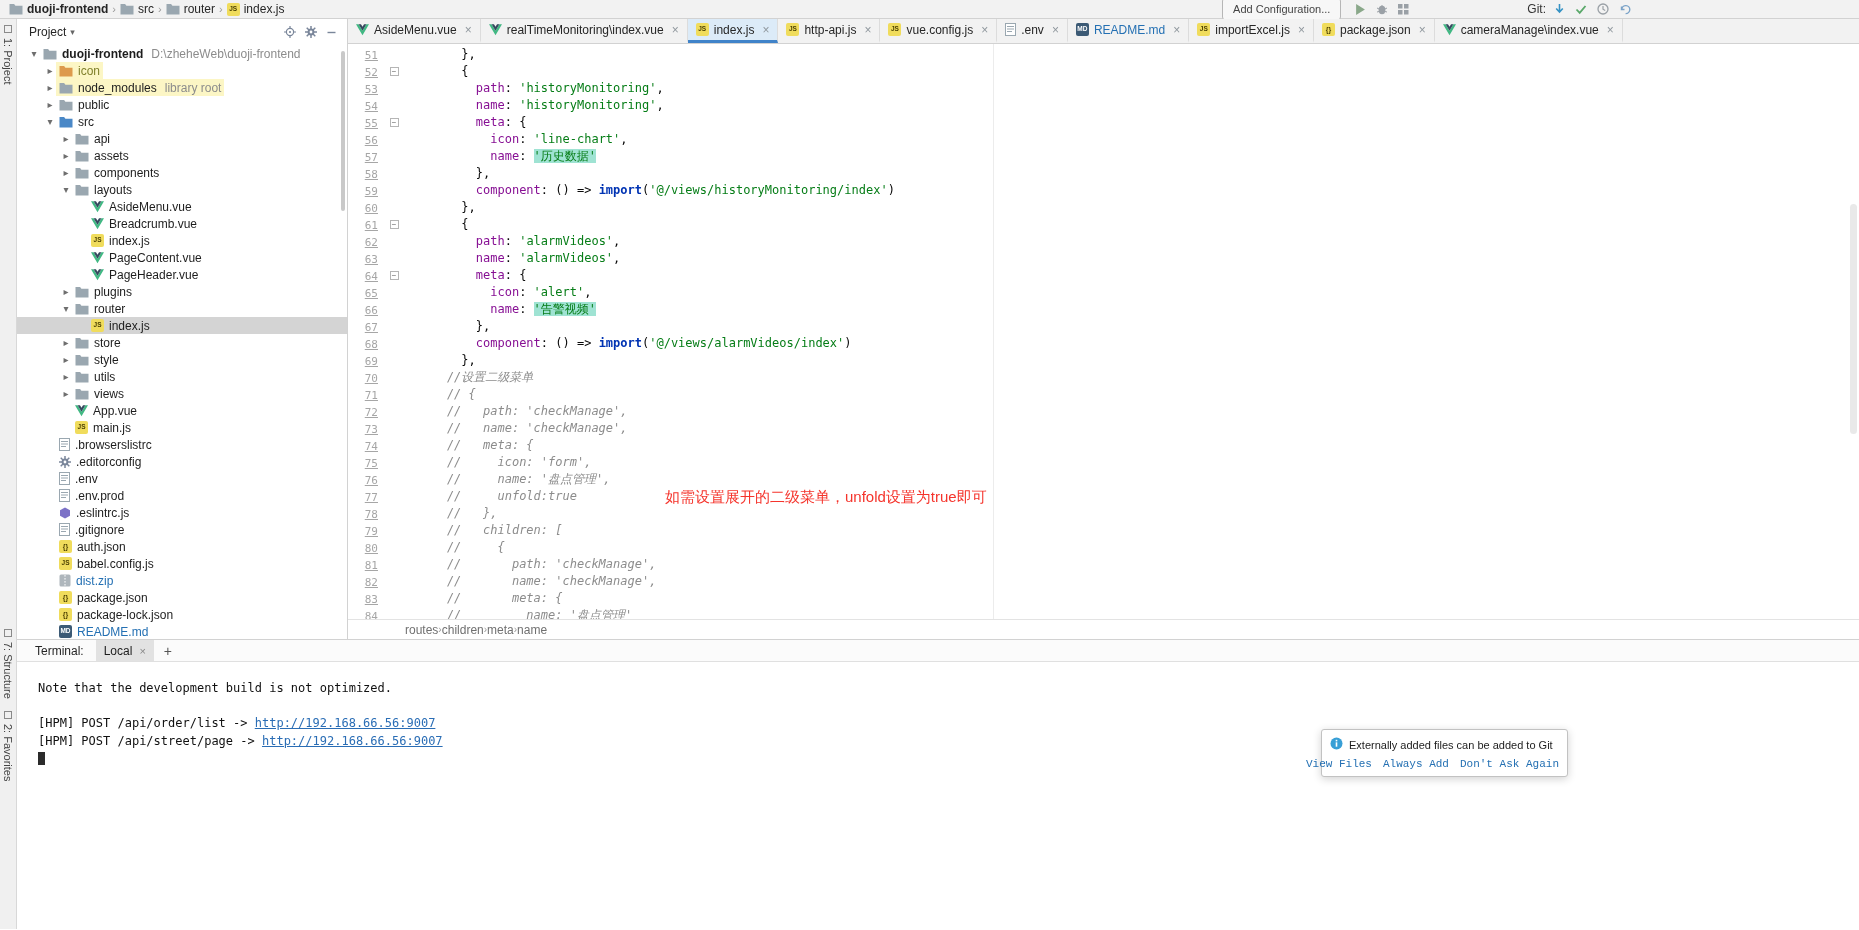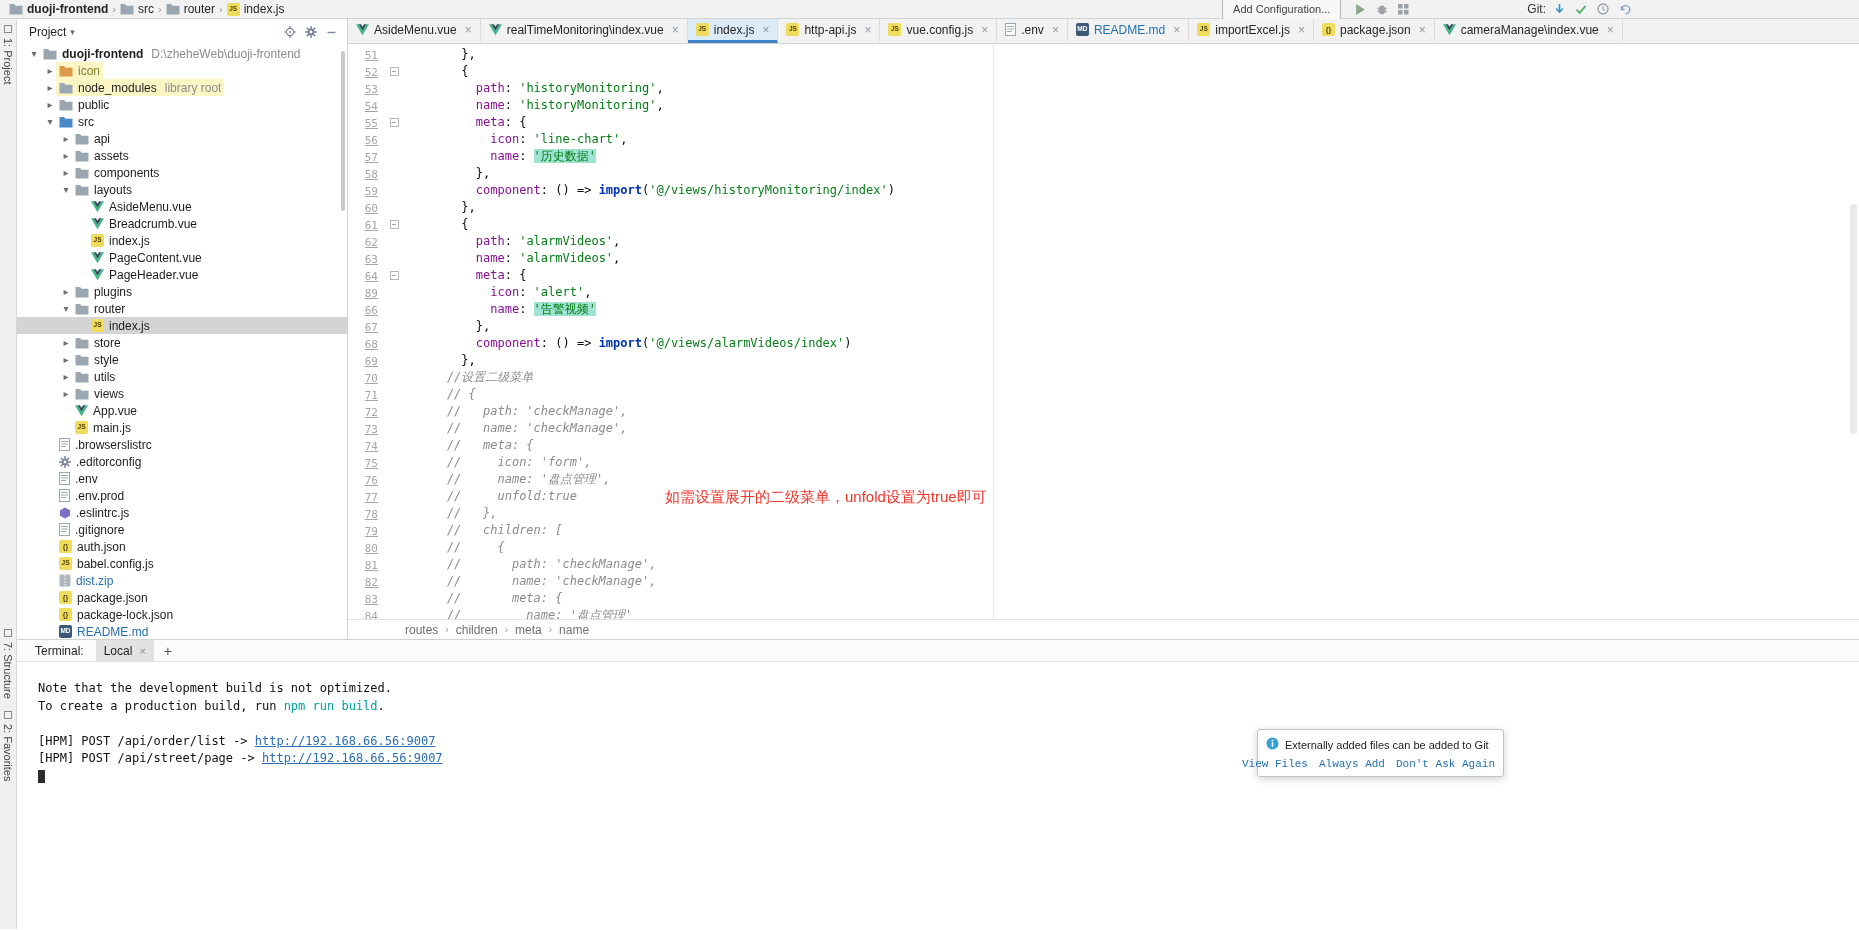--- a/index.html
+++ b/index.html
@@ -77,41 +77,41 @@
   .tk-p{color:#080808;}
   .tk-d{color:var(--property-purple,#871094);}
   .tk-s{color:var(--string-green,#067d17);}
   .tk-k{color:var(--keyword-blue,#0033b3);font-weight:bold;}
   .tk-c{color:var(--comment-gray,#8c8c8c);font-style:italic;}
   .tk-h{color:var(--string-green,#067d17);background:var(--highlight-teal,#9fe3d3);}
   .annotation{position:absolute;left:317px;top:444px;color:var(--annotation-red,#f5342c);
     font-size:15px;font-family:"Liberation Sans",sans-serif;white-space:nowrap;}
   .escroll{position:absolute;right:2px;top:160px;width:7px;height:230px;background:#e4e4e4;border-radius:4px;opacity:.8;}
   .bcrumbbar{height:20px;border-top:1px solid #e3e3e3;display:flex;align-items:center;
-    padding-left:57px;color:#707070;font-size:12px;gap:7px;background:#fff;}
+    padding-left:57px;color:#707070;font-size:12px;background:#fff;}
   .bcsep{color:#9a9a9a;font-size:10px;}
 
   
   .terminal{height:290px;border-top:1px solid #d2d2d2;display:flex;flex-direction:column;background:#fff;}
   .thead{height:22px;display:flex;align-items:center;padding-left:18px;background:#fbfbfb;
     border-bottom:1px solid #e0e0e0;}
   .tlabel{color:#262626;margin-right:12px;}
   .ttab{display:flex;align-items:center;height:100%;padding:0 8px;background:#e2e2e2;cursor:default;}
   .tclose{color:#888;font-size:11px;margin-left:7px;}
   .tplus{margin-left:10px;color:#555;font-size:14px;cursor:default;}
   .tbody{flex:1;font-family:"DejaVu Sans Mono",monospace;font-size:12px;line-height:17.5px;
     padding:18px 0 0 21px;color:#111;}
   .tline{white-space:pre;min-height:17.5px;}
   .tt-p{color:#111;}
   .tt-cmd{color:var(--terminal-cyan,#00a0a0);}
   .tt-link{color:var(--terminal-link-blue,#2a6db5);text-decoration:underline;cursor:pointer;}
   .cursor{display:inline-block;width:7px;height:13px;background:#2b2b2b;vertical-align:middle;}
 
   
-  .notif{position:absolute;left:1257px;top:729px;width:247px;background:#fff;
+  .notif{position:absolute;left:1321px;top:729px;width:247px;background:#fff;
     border:1px solid #c2c2c2;border-radius:3px;box-shadow:0 2px 8px rgba(0,0,0,.18);
     padding:7px 8px 6px 8px;font-size:11px;}
   .notif .row1{display:flex;align-items:center;gap:6px;color:#1d1d1d;white-space:nowrap;}
   .notif .acts{display:flex;justify-content:flex-end;gap:11px;margin-top:6px;}
   .alink{color:var(--vcs-modified-blue,#2470b3);cursor:pointer;white-space:nowrap;font-family:Liberation Mono, monospace;}
 
   
   .bdg{display:inline-flex;align-items:center;justify-content:center;width:13px;height:13px;
     font-size:6.5px;font-weight:bold;border-radius:2px;font-family:"Liberation Sans",sans-serif;line-height:1;}
   .bdg-js{background:#f0dc5c;color:#4a3f00;}
@@ -830,21 +830,21 @@
                   <span class="ct"><span class="tk-p">        </span><span class="tk-d">name</span><span class="tk-p">: </span><span class="tk-s">'alarmVideos'</span><span class="tk-p">,</span></span>
                 </div>
                 <div class="cl">
                   <span class="num">64</span>
                   <span class="fold">
                     <span class="fm">−</span>
                   </span>
                   <span class="ct"><span class="tk-p">        </span><span class="tk-d">meta</span><span class="tk-p">: {</span></span>
                 </div>
                 <div class="cl">
-                  <span class="num">89</span>
+                  <span class="num">65</span>
                   <span class="fold"></span>
                   <span class="ct"><span class="tk-p">          </span><span class="tk-d">icon</span><span class="tk-p">: </span><span class="tk-s">'alert'</span><span class="tk-p">,</span></span>
                 </div>
                 <div class="cl">
                   <span class="num">66</span>
                   <span class="fold"></span>
                   <span class="ct"><span class="tk-p">          </span><span class="tk-d">name</span><span class="tk-p">: </span><span class="tk-h">'告警视频'</span></span>
                 </div>
                 <div class="cl">
                   <span class="num">67</span>
@@ -957,21 +957,20 @@
         <div class="thead">
           <span class="tlabel">Terminal:</span>
           <span class="ttab">
             <span>Local</span>
             <span class="tclose">×</span>
           </span>
           <span class="tplus">+</span>
         </div>
         <div class="tbody">
             <div class="tline"><span class="tt-p">Note that the development build is not optimized.</span></div>
-            <div class="tline"><span class="tt-p">To create a production build, run </span><span class="tt-cmd">npm run build</span><span class="tt-p">.</span></div>
             <div class="tline"></div>
             <div class="tline"><span class="tt-p">[HPM] POST /api/order/list -&gt; </span><span class="tt-link">http://192.168.66.56:9007</span></div>
             <div class="tline"><span class="tt-p">[HPM] POST /api/street/page -&gt; </span><span class="tt-link">http://192.168.66.56:9007</span></div>
             <div class="tline"><span class="cursor"></span></div>
           </div>
       </div>
     </div>
 
   </div>
 

